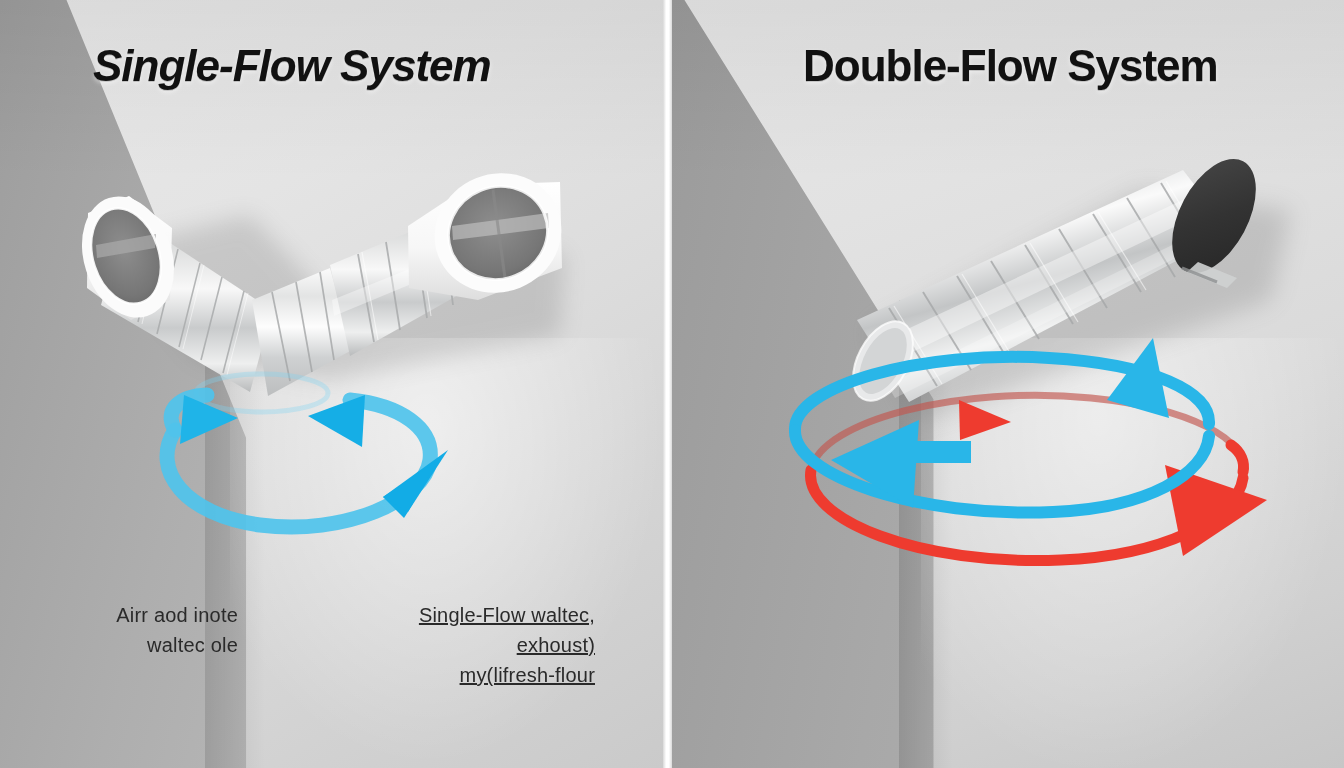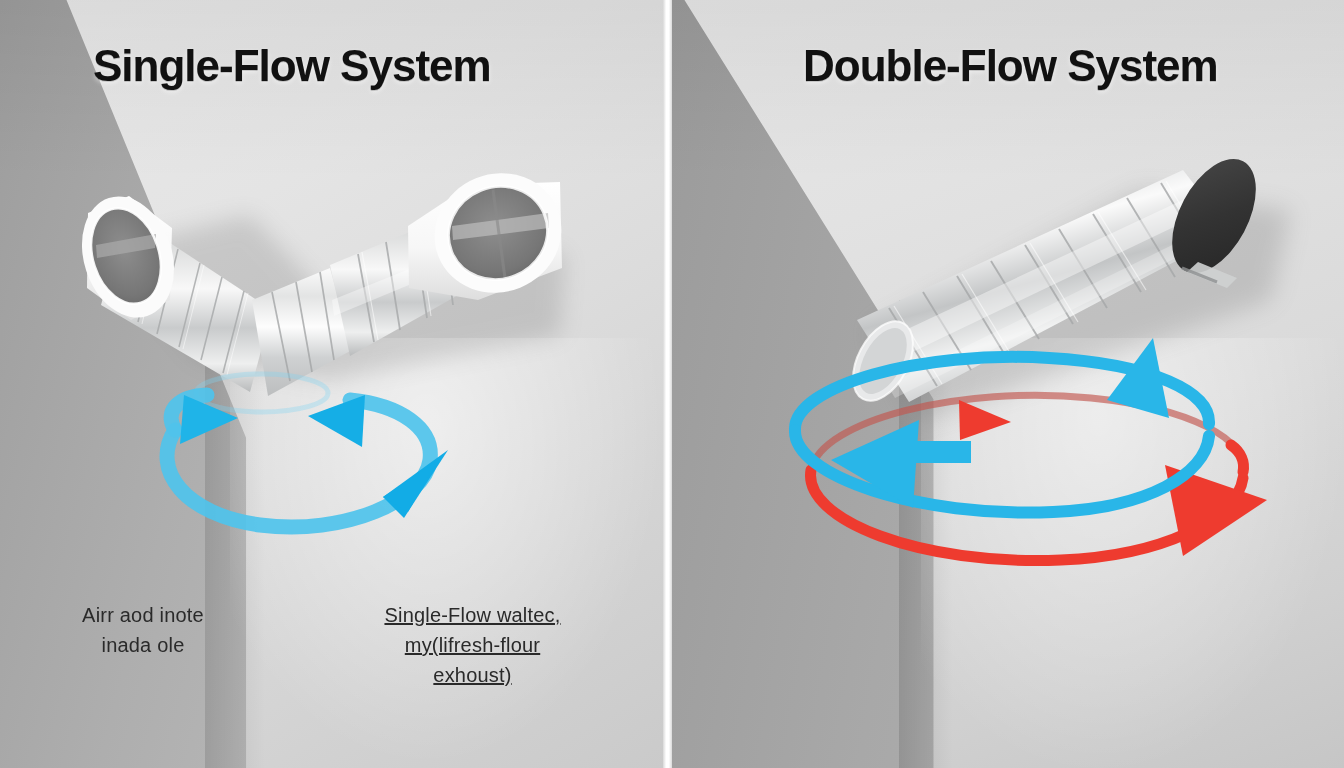--- a/index.html
+++ b/index.html
@@ -78,30 +78,30 @@
   .title{
     position:absolute;
     font-weight:bold;
     font-size:44px;
     letter-spacing:-1px;
     color:#111111;
     text-shadow:0 2px 5px rgba(255,255,255,0.55), 0 1px 0 rgba(0,0,0,0.25);
     white-space:nowrap;
     z-index:30;
   }
-  #title-left{left:93px;top:41px;}
+  #title-left{left:93px;top:41px;font-style:italic;}
   #title-right{left:132px;top:41px;}
 
   
   .caption{
     position:absolute;
     font-size:20px;
     line-height:30px;
     color:#2a2a2a;
-    text-align:center;
+    text-align:right;
     z-index:30;
     letter-spacing:0.2px;
   }
   #cap-1{left:48px;top:600px;width:190px;}
   #cap-2{left:350px;top:600px;width:245px;text-decoration:underline;}
 
   
   .duct-svg{position:absolute;left:0;top:0;z-index:20;overflow:visible;}
   .flow-svg{position:absolute;left:0;top:0;z-index:25;overflow:visible;}
 </style>
@@ -234,27 +234,27 @@
 
         <polygon points="383,497 448,450 404,518" fill="#12ACE6"></polygon>
         <polygon points="383,497 436,462 408,512" fill="#12ACE6"></polygon>
       </g>
     </svg>
 
     <div class="title" id="title-left">Single-Flow System</div>
 
     <div class="caption" id="cap-1">
       <div>Airr aod inote</div>
-      <div>inada ole</div>
+      <div>waltec ole</div>
     </div>
 
     <div class="caption" id="cap-2">
       <div>Single-Flow waltec,</div>
+      <div>exhoust)</div>
       <div>my(lifresh-flour</div>
-      <div>exhoust)</div>
     </div>
   </div>
 
   <div class="divider"></div>
 
   <div class="panel" id="panel-right">
 
     <div class="room">
       <div class="wall-right-dark"></div>
       <div class="wall-right-light"></div>

